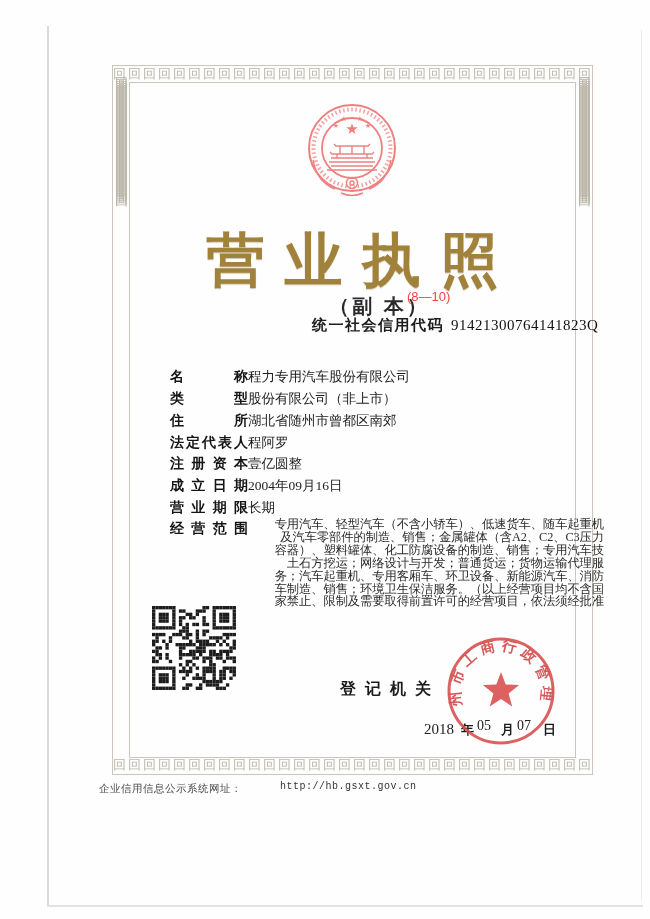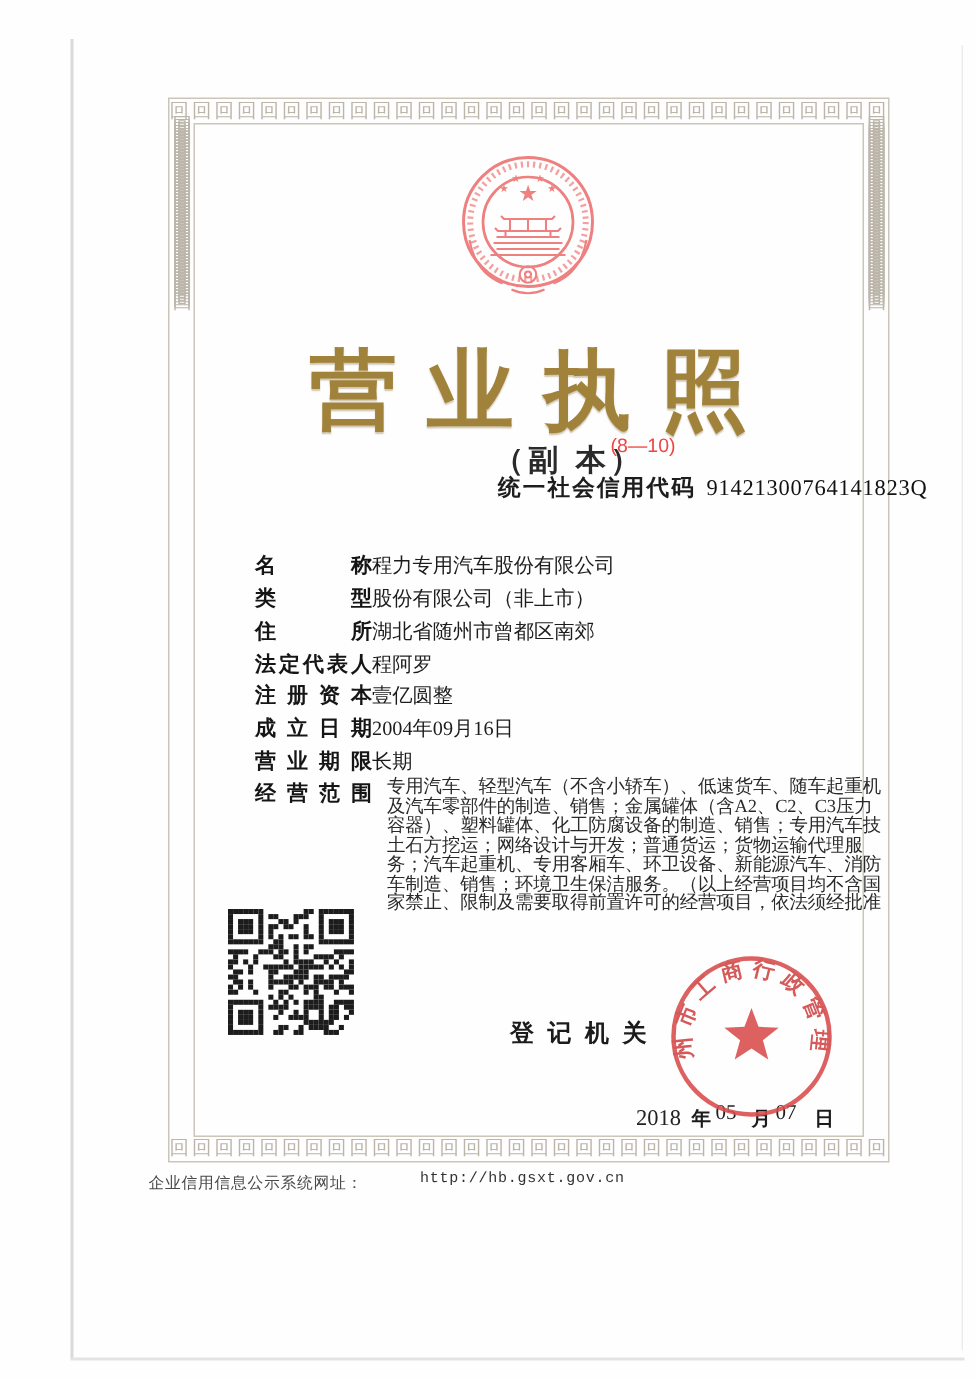--- a/index.html
+++ b/index.html
@@ -22,42 +22,42 @@
   .emblem{position:absolute;left:307px;top:100px;width:90px;height:112px;}
 
   .title{position:absolute;left:112px;top:222px;width:481px;text-align:center;
          font-size:58px;font-weight:bold;color:#a1823a;letter-spacing:20px;padding-left:20px;box-sizing:border-box;
          text-shadow:0 1px 1px rgba(120,95,40,.35);white-space:nowrap;}
   .subtitle{position:absolute;left:112px;top:293px;width:535px;text-align:center;
             font-size:20px;letter-spacing:3px;color:#2a2a2a;font-weight:600;}
   .copy-note{position:absolute;left:407px;top:289px;font-size:13px;color:#ef4444;font-family:Liberation Sans, sans-serif;}
 
   .credit{position:absolute;left:312px;top:316px;white-space:nowrap;}
-  .credit-label{font-size:15px;font-weight:bold;letter-spacing:1.5px;color:#1d1d1d;margin-left:20px;}
+  .credit-label{font-size:15px;font-weight:bold;letter-spacing:1.5px;color:#1d1d1d;}
   .credit-code{font-size:15px;font-family:"Liberation Serif",serif;letter-spacing:.5px;color:#111;margin-left:7px;}
 
   .field-row{position:absolute;left:170px;white-space:nowrap;}
   .flabel{display:inline-block;width:78px;font-size:14px;font-weight:bold;color:#151515;
           text-align:justify;text-align-last:justify;vertical-align:top;}
   .fvalue{display:inline-block;font-size:13.5px;color:#1c1c1c;
           font-family:"Liberation Serif",serif;vertical-align:top;}
 
   .scope-label{position:absolute;left:170px;top:520px;}
   .scope-lines{position:absolute;left:258px;top:518px;width:346px;}
   .scope-line{font-size:12.3px;line-height:12.9px;letter-spacing:-.1px;color:#2a2a2a;
-              font-family:"Liberation Serif",serif;white-space:nowrap;}
+              font-family:"Liberation Serif",serif;white-space:nowrap;text-align:right;}
 
   .qr{position:absolute;left:152px;top:606px;width:84px;height:84px;}
 
   .registrar{position:absolute;left:340px;top:679px;font-size:16px;font-weight:600;
              letter-spacing:9px;color:#1b1b1b;white-space:nowrap;}
 
   .seal{position:absolute;left:439px;top:629px;width:124px;height:124px;opacity:.88;z-index:5;}
 
-  .date-row{position:absolute;left:424px;top:721px;white-space:nowrap;font-size:13px;color:#1b1b1b;z-index:3;margin-top:16px;}
+  .date-row{position:absolute;left:424px;top:721px;white-space:nowrap;font-size:13px;color:#1b1b1b;z-index:3;}
   .date-num{font-family:"Liberation Serif",serif;font-size:15px;color:#222;}
   .date-raised{position:relative;top:-4px;font-size:14px;}
   .date-unit{margin-left:7px;margin-right:3px;font-weight:600;}
 
   .footer-label{position:absolute;left:99px;top:782px;font-size:10.5px;color:#4a4a4a;letter-spacing:.5px;}
   .footer-url{position:absolute;left:252px;top:781px;font-size:10px;color:#333;
               font-family:Liberation Mono, monospace;letter-spacing:.5px;padding-left:28px;}
   .footer-right{position:absolute;right:84px;top:782px;font-size:10.5px;color:#4a4a4a;letter-spacing:.5px;}
 </style>
 </head>

